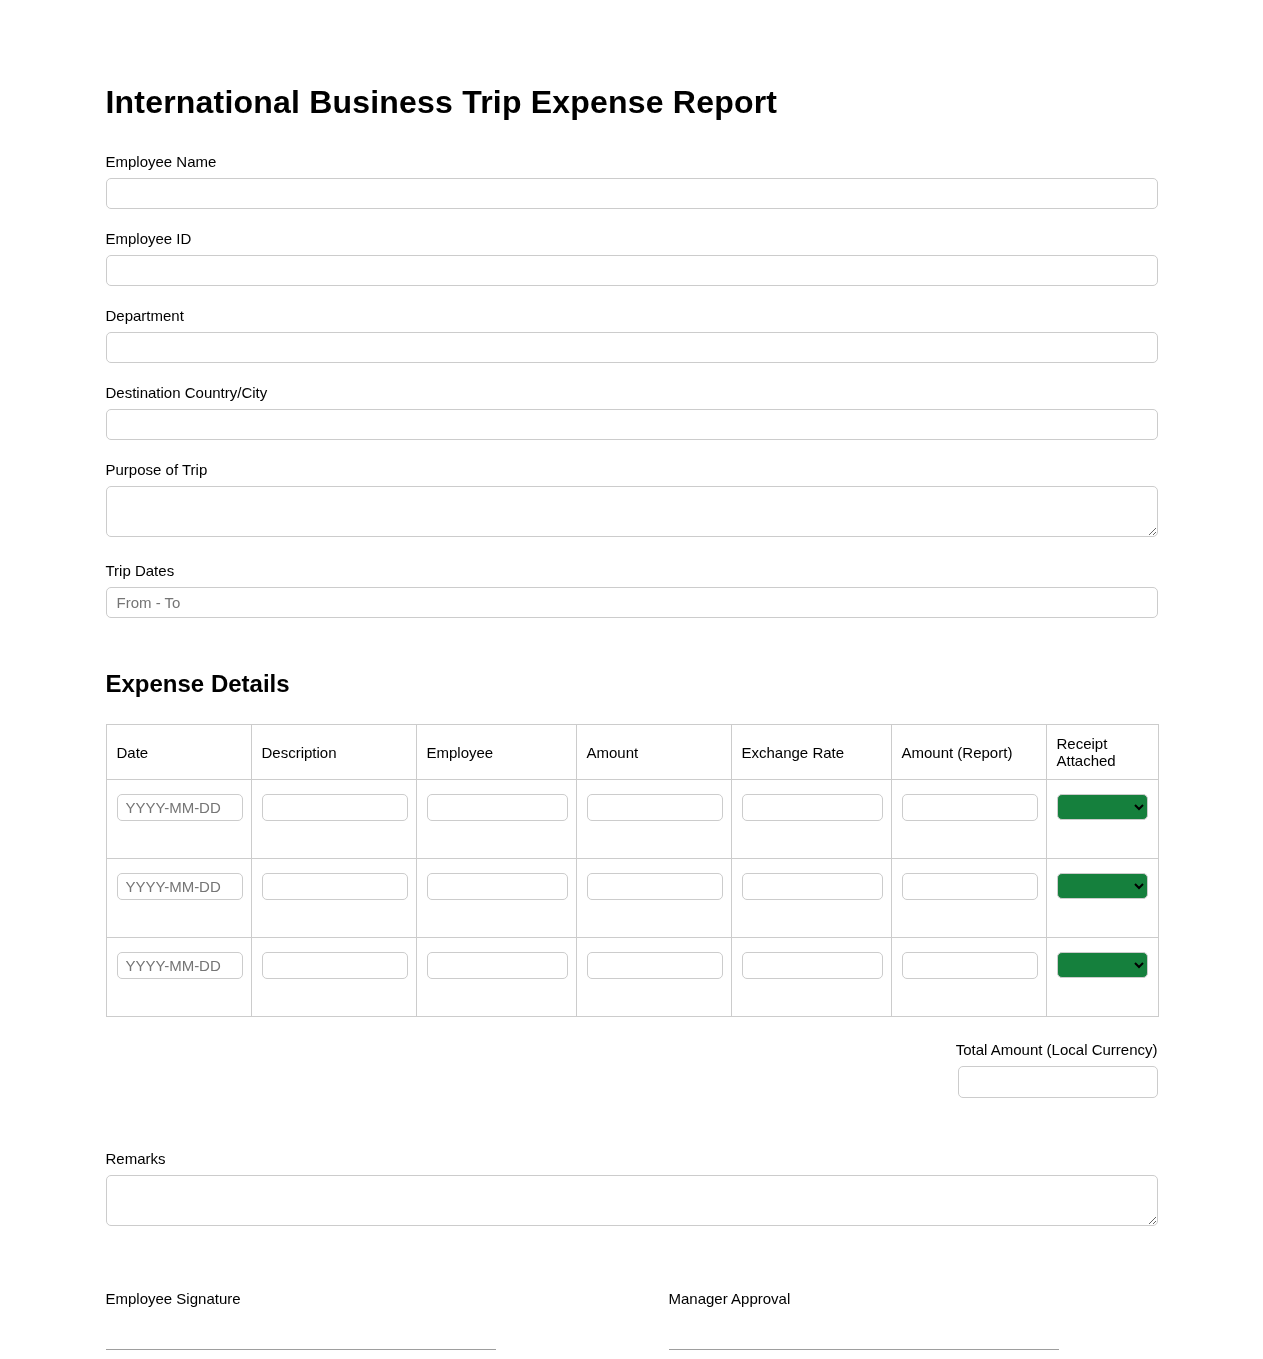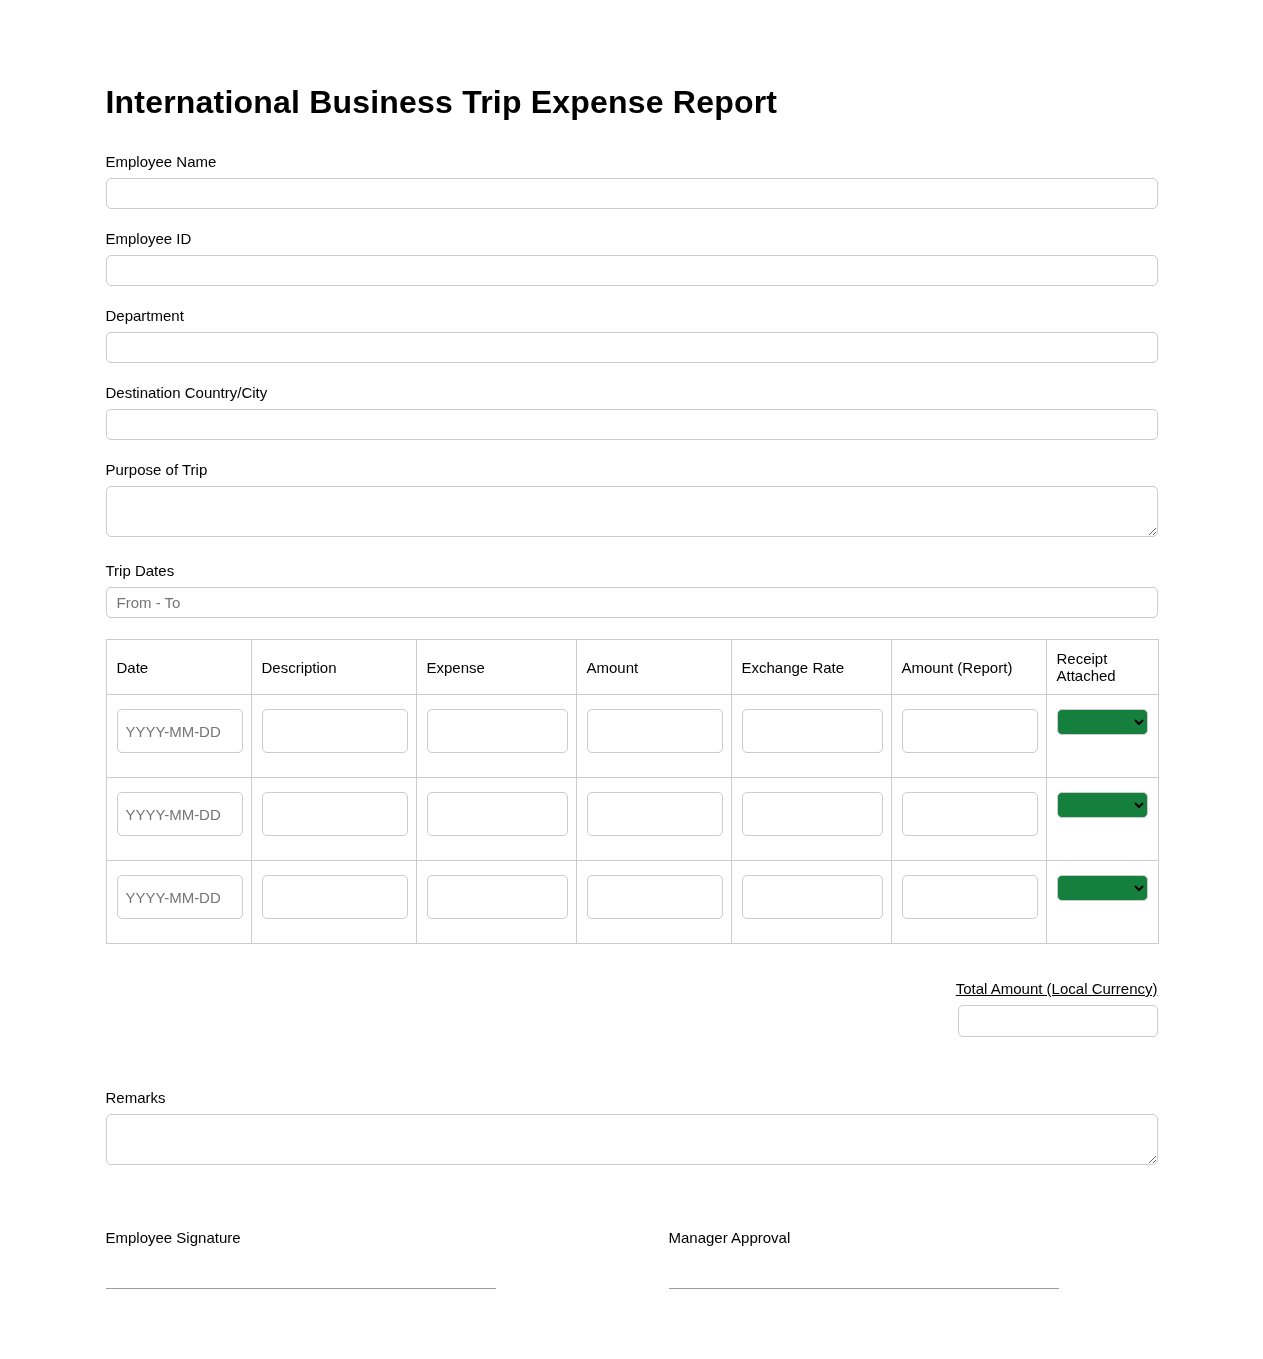--- a/index.html
+++ b/index.html
@@ -86,43 +86,42 @@
   }
   .col-date { width: 145px; }
   .col-description { width: 165px; }
   .col-currency { width: 160px; }
   .col-amount { width: 155px; }
   .col-exchange { width: 160px; }
   .col-amount-local { width: 155px; }
   .col-receipt { width: 112px; }
   .cell-input {
     width: 100%;
-    height: 44px;
+    height: 27px;
     border: 1px solid #cccccc;
     border-radius: 5px;
     padding: 8px 8px;
     font-size: 15px;
     font-family: "Liberation Sans", sans-serif;
     outline: none;
   }
   select.receipt-select {
     width: 91px;
     height: 20px;
     border: 1px solid #cccccc;
     border-radius: 5px;
     font-size: 15px;
     font-family: "Liberation Sans", sans-serif;
     padding: 20px 6px 4px 12px;
     background: #15803d;
     color: #000000;
   }
   .total-section {
-    margin-top: 36px;
+    margin-top: 24px;
     text-align: right;
-    text-decoration: underline;
   }
   .total-label {
     display: block;
     font-size: 15px;
     margin-bottom: 8px;
   }
   .total-input {
     width: 200px;
     height: 32px;
     border: 1px solid #cccccc;
@@ -178,27 +177,28 @@
     <div class="form-group">
       <label class="form-label">Purpose of Trip</label>
       <textarea class="area-input" style=""></textarea>
     </div>
 
     <div class="form-group">
       <label class="form-label">Trip Dates</label>
       <input type="text" class="text-input" placeholder="From - To" style="">
     </div>
 
+    <h2 class="section-heading">Expense Details</h2>
 
     <table class="expense-table">
       <thead>
         <tr>
           <th class="col-date">Date</th>
           <th class="col-description">Description</th>
-          <th class="col-currency">Expense</th>
+          <th class="col-currency">Employee</th>
           <th class="col-amount">Amount</th>
           <th class="col-exchange">Exchange Rate</th>
           <th class="col-amount-local">Amount (Report)</th>
           <th class="col-receipt">Receipt Attached</th>
         </tr>
       </thead>
       <tbody>
         <tr>
           <td><input type="text" class="cell-input" placeholder="YYYY-MM-DD" style=""></td>
           <td><input type="text" class="cell-input" style=""></td>

